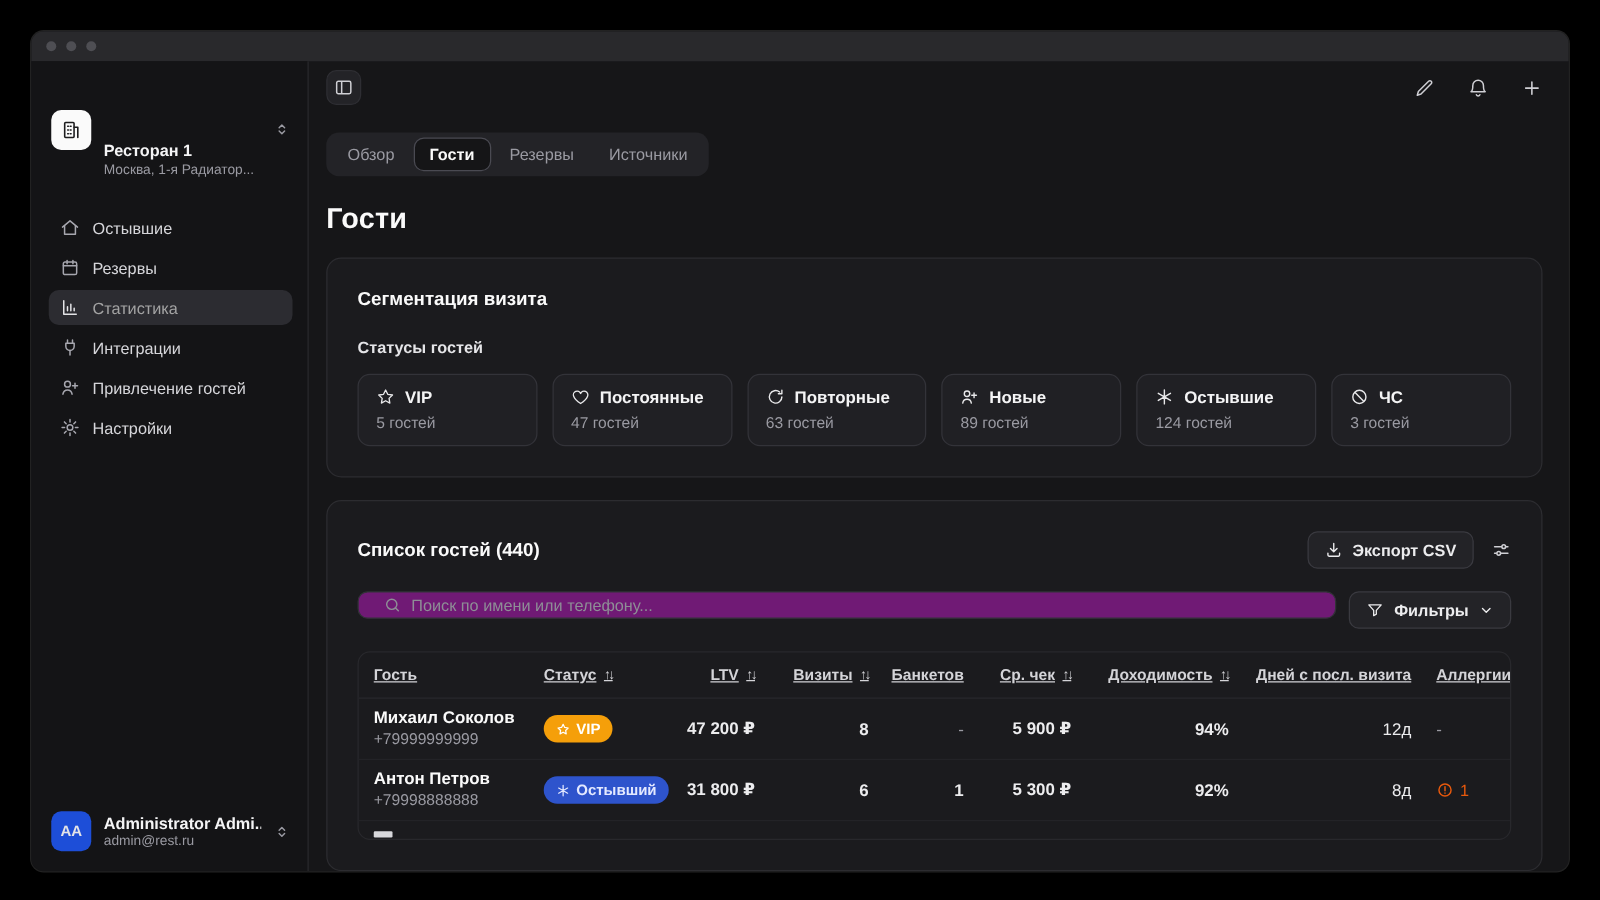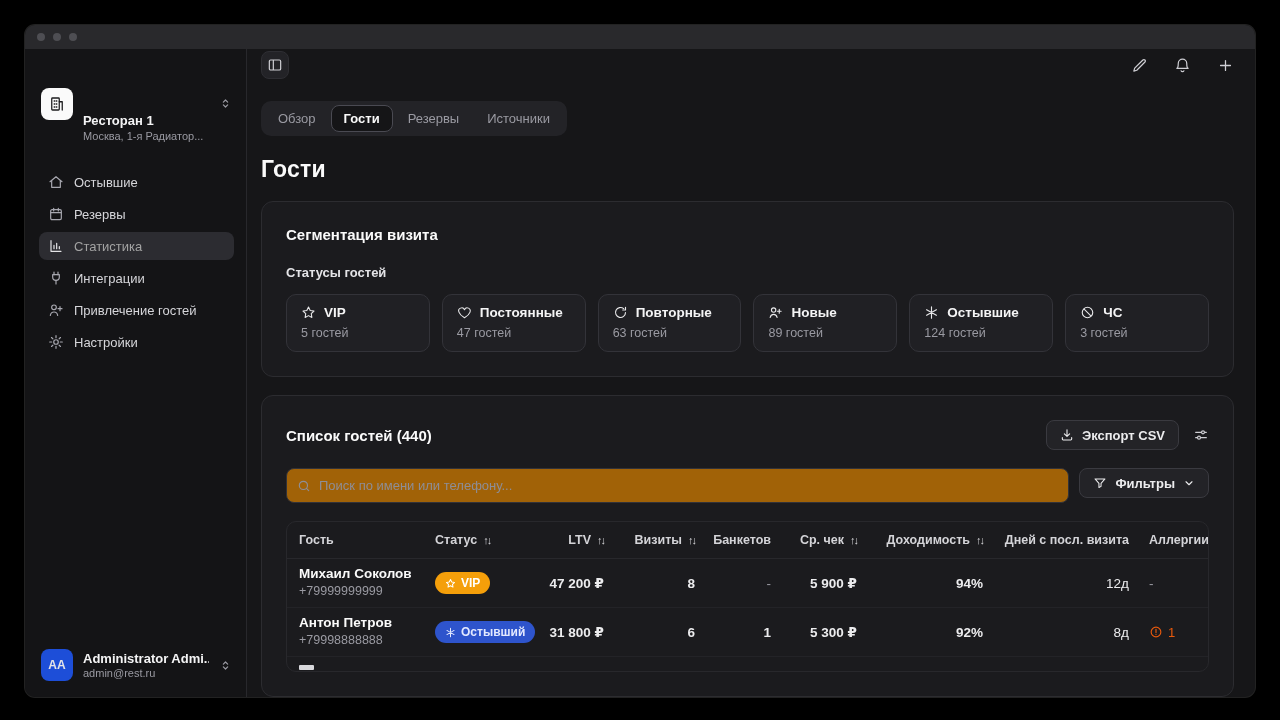--- a/index.html
+++ b/index.html
@@ -48,29 +48,29 @@
   .status-row { margin-top:14px; display:flex; gap:12px; }
   .status-card { flex:1; background:#202024; border:1px solid #333339; border-radius:10px; padding:10px 14px 11px; }
   .sc-top { display:flex; align-items:center; gap:8px; color:#e8e8ea; }
   .sc-label { font-size:13.5px; font-weight:bold; color:#f4f4f5; }
   .sc-count { margin-top:6px; font-size:12.5px; color:#9a9aa2; }
 
   .list-head { display:flex; align-items:center; justify-content:space-between; }
   .list-actions { display:flex; align-items:center; gap:14px; }
   .btn { display:flex; align-items:center; gap:8px; height:30px; padding:0 13px; background:#232327; border:1px solid #3a3a40; border-radius:8px; color:#ececee; font-size:13px; font-weight:bold; }
   .search-row { margin-top:18px; display:flex; gap:10px; }
-  .search { flex:1; display:flex; align-items:center; gap:8px; height:35px; background:#a16207; border:1px solid #323238; border-radius:8px; padding:0 10px; color:#8e8e96; }
+  .search { flex:1; display:flex; align-items:center; gap:8px; height:22px; background:#701a75; border:1px solid #323238; border-radius:8px; padding:0 20px; color:#8e8e96; }
   .search input { background:transparent; border:none; outline:none; color:#e4e4e7; font-size:13px; width:100%; font-family:inherit; }
   .search input::placeholder { color:#8e8e96; }
   .filters-btn { font-weight:bold; }
 
   .table { margin-top:18px; border:1px solid #28282c; border-radius:10px; overflow:hidden; }
   .trow { display:grid; grid-template-columns:130px 95px 68px 85px 70px 80px 120px 140px 1fr; column-gap:6px; align-items:center; padding:0 12px; }
   .thead { height:37px; border-bottom:1px solid #28282c; }
-  .th { font-size:12.5px; font-weight:bold; color:#d4d4d8; display:flex; align-items:center; gap:6px; }
+  .th { font-size:12.5px; font-weight:bold; color:#d4d4d8; display:flex; align-items:center; gap:6px;text-decoration:underline; }
   .th.r, .td.r { justify-content:flex-end; text-align:right; }
   .sort { font-size:11px; color:#d4d4d8; letter-spacing:-2px; }
   .tbody-row { height:49px; border-bottom:1px solid #232327; }
   .td { font-size:13.5px; color:#ececee; display:flex; align-items:center; }
   .td.bold { font-weight:bold; }
   .td.dim { color:#9a9aa2; }
   .guest-name { font-size:13.5px; font-weight:bold; color:#fafafa; line-height:1.25; }
   .guest-phone { font-size:12.5px; color:#9a9aa2; line-height:1.3; }
   .badge { display:inline-flex; align-items:center; gap:5px; height:22px; padding:0 10px; border-radius:999px; font-size:12px; font-weight:bold; }
   .badge.vip { background:#f59f0a; color:#fff; }

